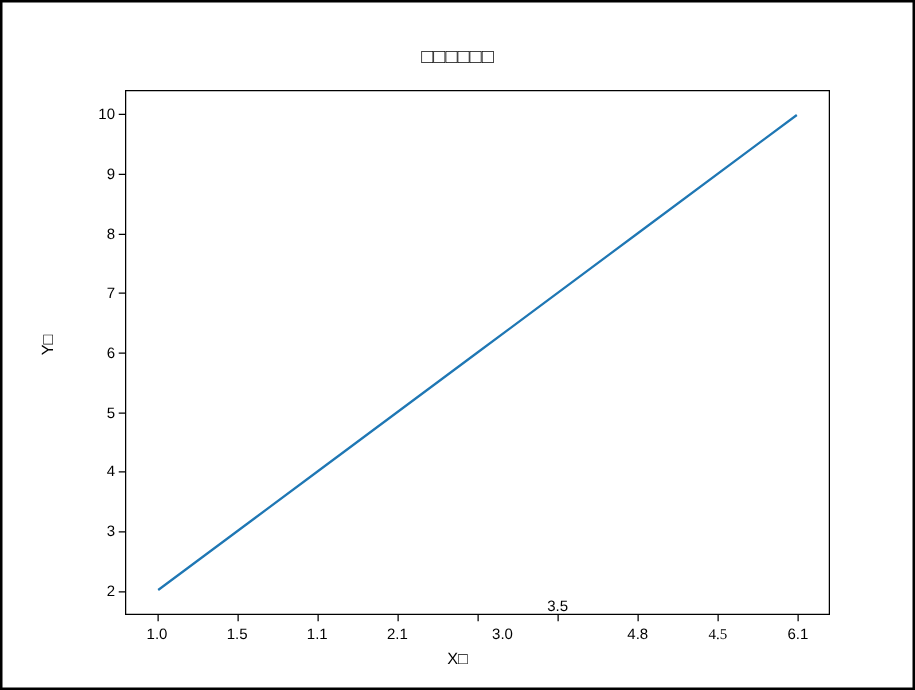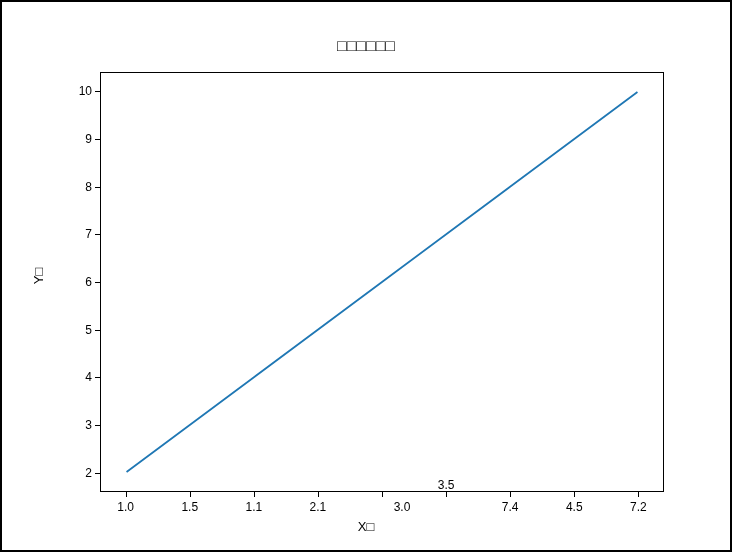--- a/index.html
+++ b/index.html
@@ -108,25 +108,25 @@
         <div class="x-tick-label" style="left: 187.727px; top: 498px;">1.5</div>
         <div class="tick-mark" style="left: 251.818px; top: 490px; width: 1px; height: 5px;"></div>
         <div class="x-tick-label" style="left: 251.818px; top: 498px;">1.1</div>
         <div class="tick-mark" style="left: 315.909px; top: 490px; width: 1px; height: 5px;"></div>
         <div class="x-tick-label" style="left: 315.909px; top: 498px;">2.1</div>
         <div class="tick-mark" style="left: 380px; top: 490px; width: 1px; height: 5px;"></div>
         <div class="x-tick-label" style="left: 380px; top: 498px; margin-left: 20px;">3.0</div>
         <div class="tick-mark" style="left: 444.091px; top: 490px; width: 1px; height: 5px;"></div>
         <div class="x-tick-label" style="left: 444.091px; top: 476px;">3.5</div>
         <div class="tick-mark" style="left: 508.182px; top: 490px; width: 1px; height: 5px;"></div>
-        <div class="x-tick-label" style="left: 508.182px; top: 498px;">7.4</div>
+        <div class="x-tick-label" style="left: 508.182px; top: 498px;">4.8</div>
         <div class="tick-mark" style="left: 572.273px; top: 490px; width: 1px; height: 5px;"></div>
-        <div class="x-tick-label" style="left: 572.273px; top: 498px;">4.5</div>
+        <div class="x-tick-label" style="left: 572.273px; top: 498px; font-family: Liberation Serif, serif;">4.5</div>
         <div class="tick-mark" style="left: 636.364px; top: 490px; width: 1px; height: 5px;"></div>
-        <div class="x-tick-label" style="left: 636.364px; top: 498px;">7.2</div>
+        <div class="x-tick-label" style="left: 636.364px; top: 498px;">6.1</div>
       </div>
     <div id="y-ticks-container">
         <div class="tick-mark" style="left: 93px; top: 470.909px; width: 5px; height: 1px;"></div>
         <div class="y-tick-label" style="left: 68px; top: 470.909px; width: 22px;">2</div>
         <div class="tick-mark" style="left: 93px; top: 423.182px; width: 5px; height: 1px;"></div>
         <div class="y-tick-label" style="left: 68px; top: 423.182px; width: 22px;">3</div>
         <div class="tick-mark" style="left: 93px; top: 375.455px; width: 5px; height: 1px;"></div>
         <div class="y-tick-label" style="left: 68px; top: 375.455px; width: 22px;">4</div>
         <div class="tick-mark" style="left: 93px; top: 327.727px; width: 5px; height: 1px;"></div>
         <div class="y-tick-label" style="left: 68px; top: 327.727px; width: 22px;">5</div>

